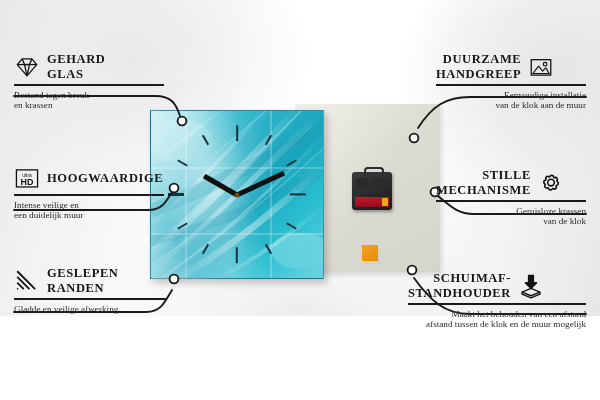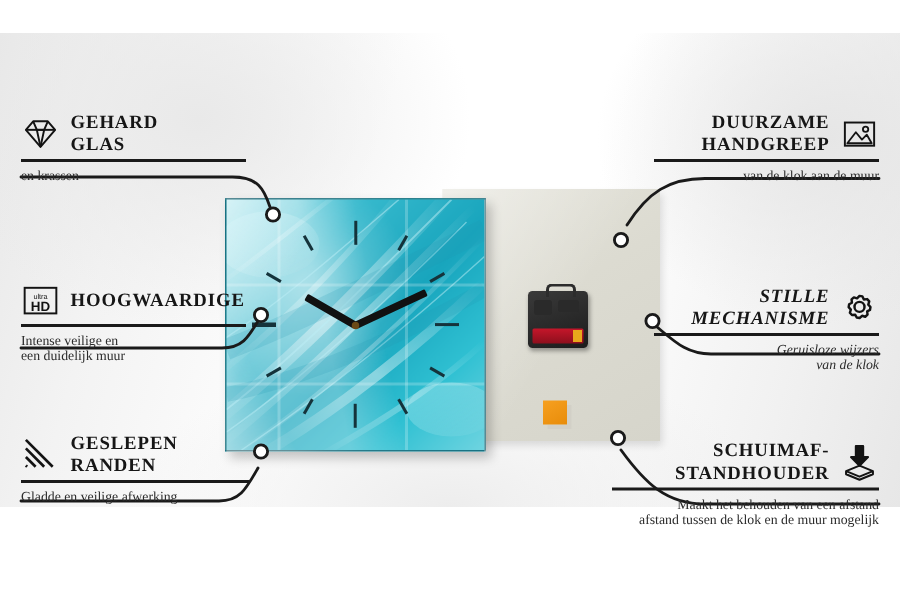--- a/index.html
+++ b/index.html
@@ -8,21 +8,20 @@
     font-family:"Liberation Serif",serif;
     background:#ffffff;
   }
   #stage{
     position:relative;width:600px;height:316px;
     background:
       radial-gradient(ellipse 260px 200px at 22% 18%, #e9e9e9 0%, rgba(233,233,233,0) 70%),
       radial-gradient(ellipse 220px 180px at 92% 22%, #e6e6e6 0%, rgba(230,230,230,0) 70%),
       radial-gradient(ellipse 300px 140px at 50% 100%, #ededed 0%, rgba(237,237,237,0) 72%),
       linear-gradient(105deg,#e8e8e8 0%,#f3f3f3 16%,#ffffff 40%,#ffffff 62%,#f2f2f2 84%,#e7e7e7 100%);
-    margin-top: 22px;
   }
 
   
   .panel-beige{
     position:absolute;left:295px;top:104px;width:145px;height:168px;
     background:linear-gradient(150deg,#e4e3da 0%,#dcdbd1 45%,#d6d5cb 100%);
     box-shadow:2px 3px 5px rgba(0,0,0,.12);
   }
   .panel-beige:after{
     content:"";position:absolute;left:0;top:0;width:100%;height:100%;
@@ -69,21 +68,21 @@
   .feat{position:absolute;}
   .feat .ttl{
     font-weight:bold;letter-spacing:.6px;color:#161616;
     font-size:12.5px;line-height:14.5px;text-transform:uppercase;
   }
   .feat .rule{height:1.6px;background:#1a1a1a;margin:3px 0 4px;}
   .feat .desc{font-size:9.2px;line-height:10.6px;color:#2b2b2b;}
   .feat.left .head{display:flex;align-items:center;gap:7px;}
   .feat.left .ttl{text-align:left;}
   .feat.left .desc{text-align:left;}
-  .feat.right .head{display:flex;align-items:center;gap:7px;justify-content:flex-end;}
+  .feat.right .head{display:flex;align-items:center;gap:7px;}
   .feat.right .ttl{text-align:right;}
   .feat.right .desc{text-align:right;}
   .ico{width:26px;height:26px;flex:0 0 26px;display:block;}
 
   svg.conn{position:absolute;left:0;top:0;width:600px;height:400px;pointer-events:none;}
 </style>
 </head>
 <body>
 
 <div id="stage">
@@ -191,20 +190,21 @@
           <path d="M13,13 L19,13"></path>
         </g>
       </svg>
       <div class="ttl">
         <div>GEHARD</div>
         <div>GLAS</div>
       </div>
     </div>
     <div class="rule"></div>
     <div class="desc">
+      <div>Bestand tegen breuk</div>
       <div>en krassen</div>
     </div>
   </div>
 
   <div class="feat left" style="left:14px;top:165px;width:150px;">
     <div class="head">
       <svg class="ico" viewBox="0 0 32 32">
         <rect x="3" y="6" width="26" height="21" fill="none" stroke="#131313" stroke-width="1.6"></rect>
         <text x="16" y="15" text-anchor="middle" font-family="Liberation Sans, sans-serif" font-size="6" fill="#131313">ultra</text>
         <text x="16" y="25" text-anchor="middle" font-family="Liberation Sans, sans-serif" font-size="11" font-weight="bold" fill="#131313">HD</text>
@@ -249,42 +249,43 @@
         <div>HANDGREEP</div>
       </div>
       <svg class="ico" viewBox="0 0 32 32">
         <rect x="4" y="7" width="24" height="19" fill="none" stroke="#131313" stroke-width="1.6"></rect>
         <path d="M6,24 L13,15 L18,21 L22,17 L26,24 Z" fill="none" stroke="#131313" stroke-width="1.5" stroke-linejoin="round"></path>
         <circle cx="21" cy="12.5" r="2.2" fill="none" stroke="#131313" stroke-width="1.5"></circle>
       </svg>
     </div>
     <div class="rule"></div>
     <div class="desc">
+      <div>Eenvoudige installatie</div>
       <div>van de klok aan de muur</div>
     </div>
   </div>
 
-  <div class="feat right" style="left:436px;top:168px;width:150px;font-style:italic;">
+  <div class="feat right" style="left:436px;top:168px;width:150px;">
     <div class="head">
       <div class="ttl">
         <div>STILLE</div>
         <div>MECHANISME</div>
       </div>
       <svg class="ico" viewBox="0 0 32 32">
         <g fill="none" stroke="#131313" stroke-width="2" stroke-linejoin="round">
           <path d="M16,4.5 L18.4,4.9 L19.6,7.4 L22.3,7.1 L24,9 L23.2,11.6 L25,13.6 L24.6,16 L22.3,17.2
                    L22.6,19.9 L20.7,21.6 L18.1,20.8 L16.1,22.6 L13.7,22.2 L12.5,19.9 L9.8,20.2 L8.1,18.3
                    L8.9,15.7 L7.1,13.7 L7.5,11.3 L9.8,10.1 L9.5,7.4 L11.4,5.7 L14,6.5 Z" transform="translate(0,2)"></path>
           <circle cx="16" cy="15.5" r="4.1"></circle>
         </g>
       </svg>
     </div>
     <div class="rule"></div>
     <div class="desc">
-      <div>Geruisloze wijzers</div>
+      <div>Geruisloze krassen</div>
       <div>van de klok</div>
     </div>
   </div>
 
   <div class="feat right" style="left:408px;top:271px;width:178px;">
     <div class="head">
       <div class="ttl">
         <div>SCHUIMAF-</div>
         <div>STANDHOUDER</div>
       </div>

